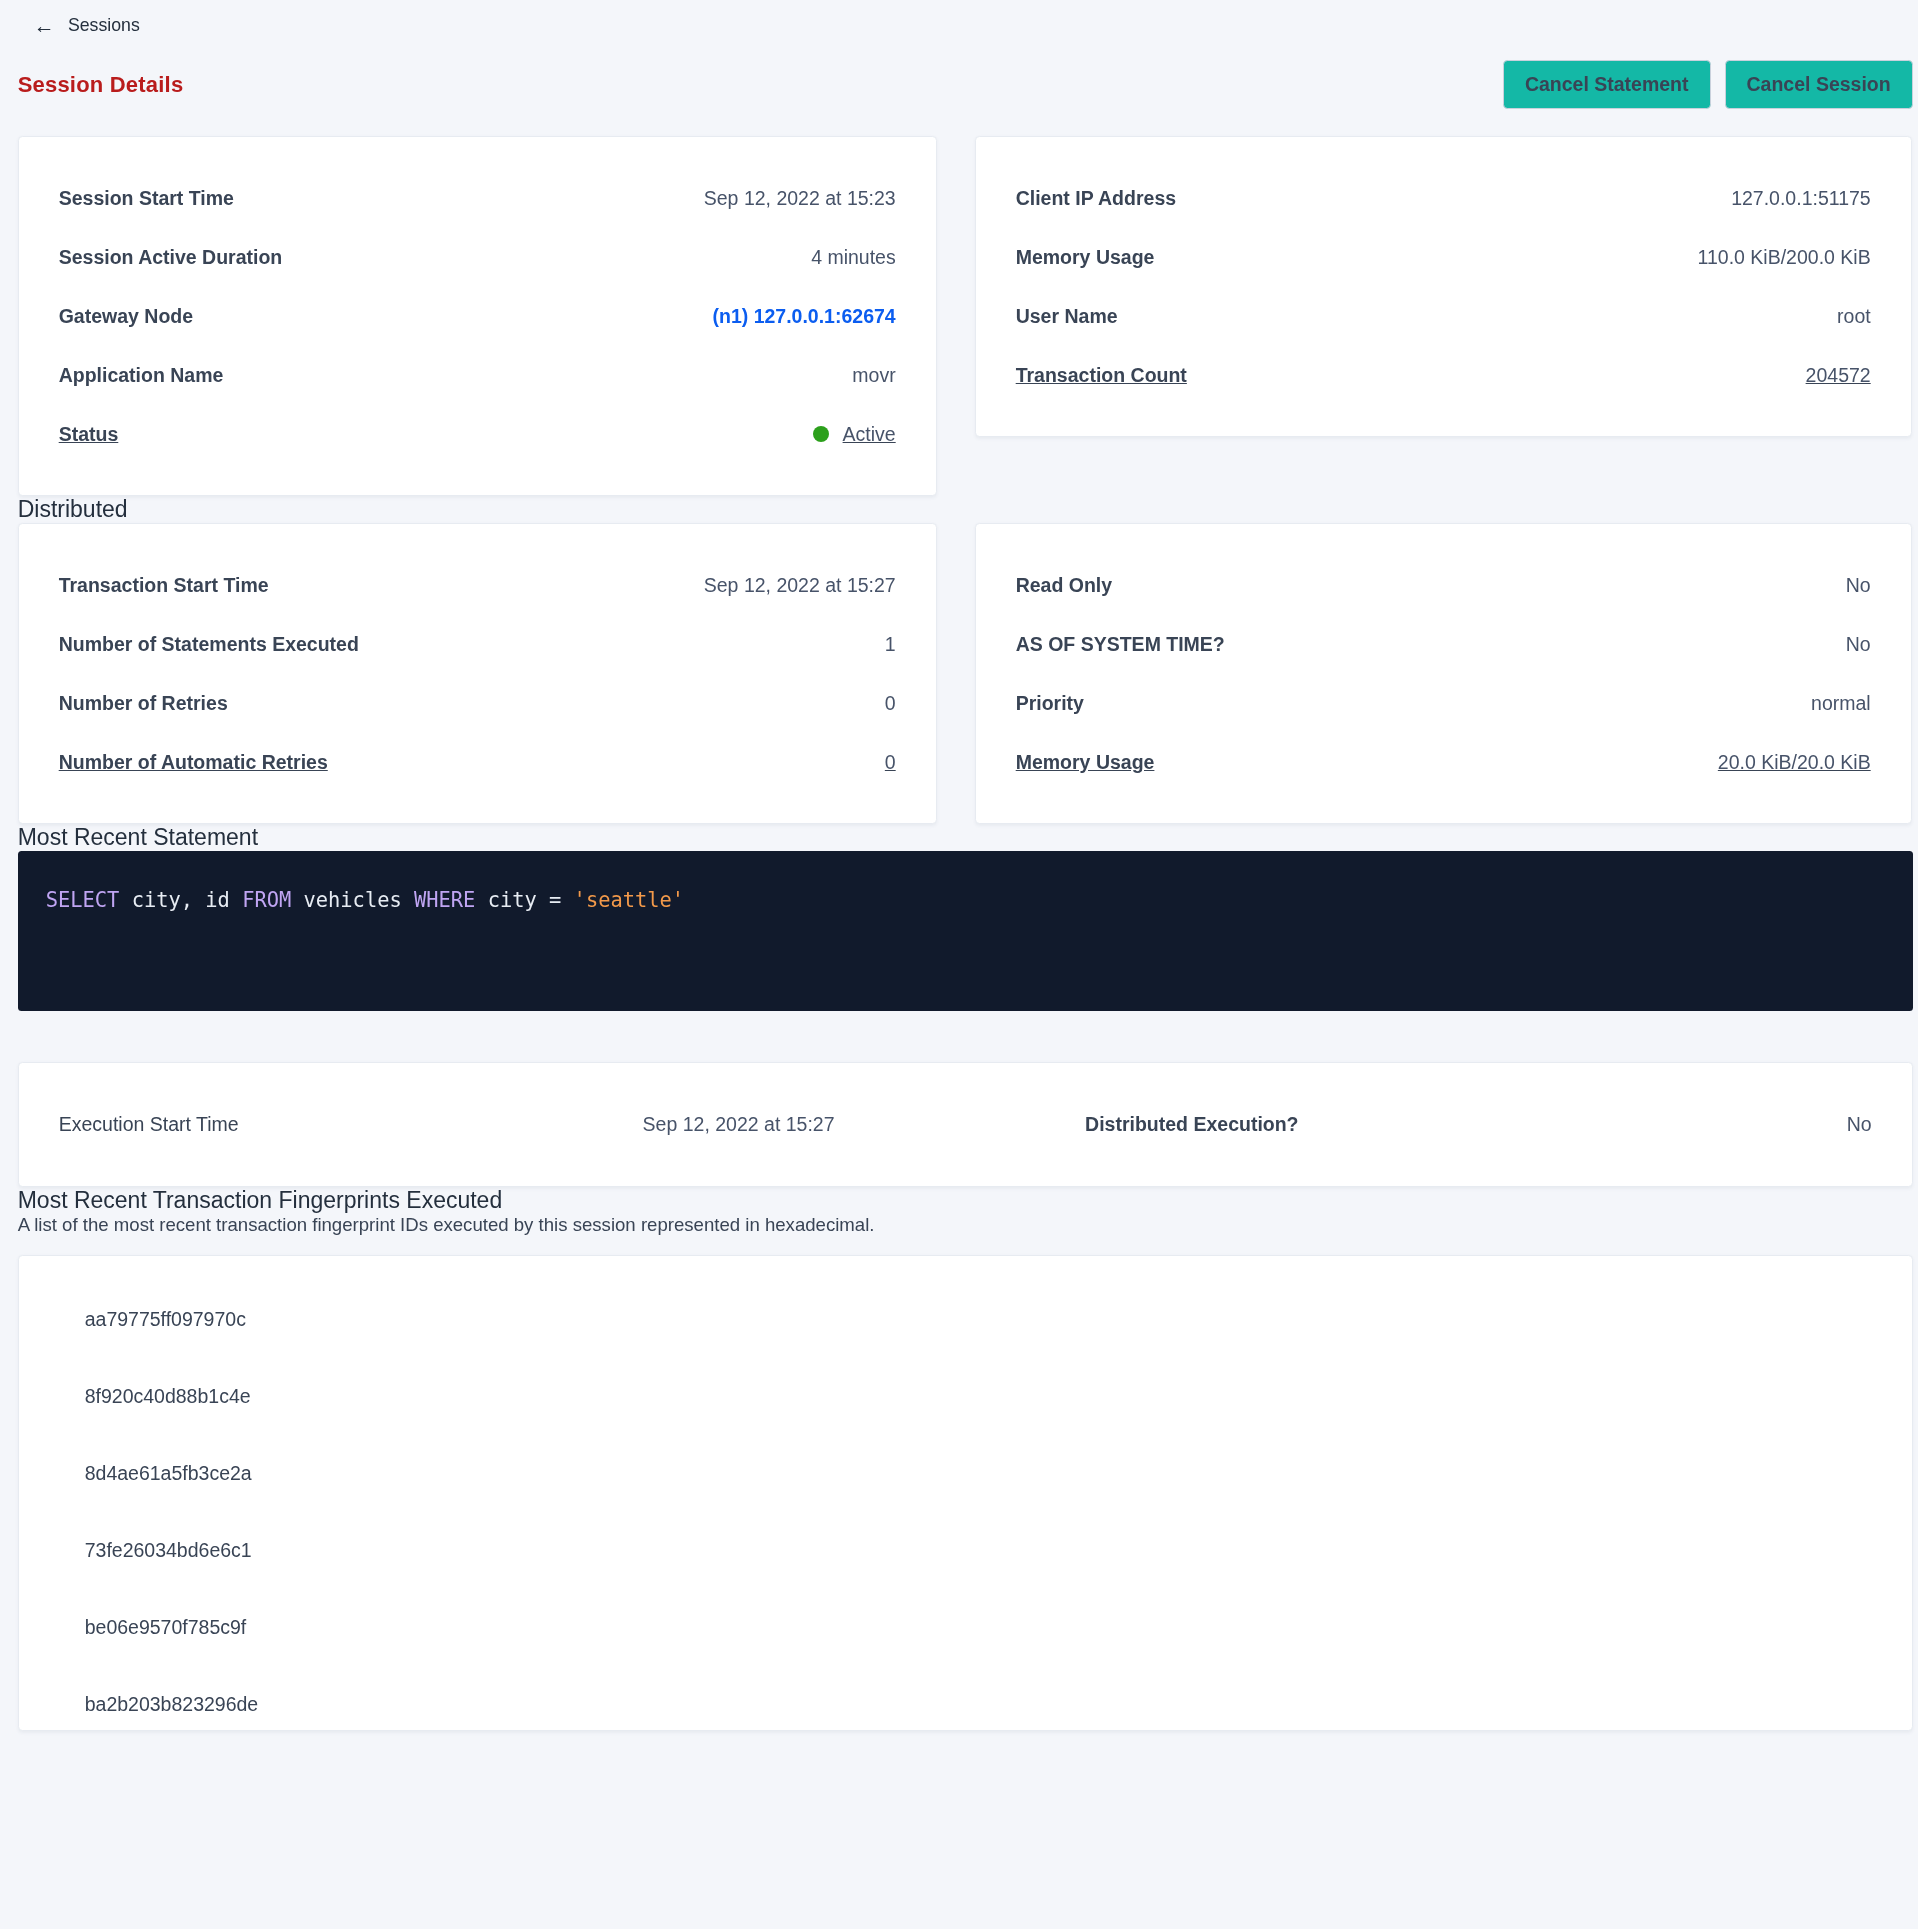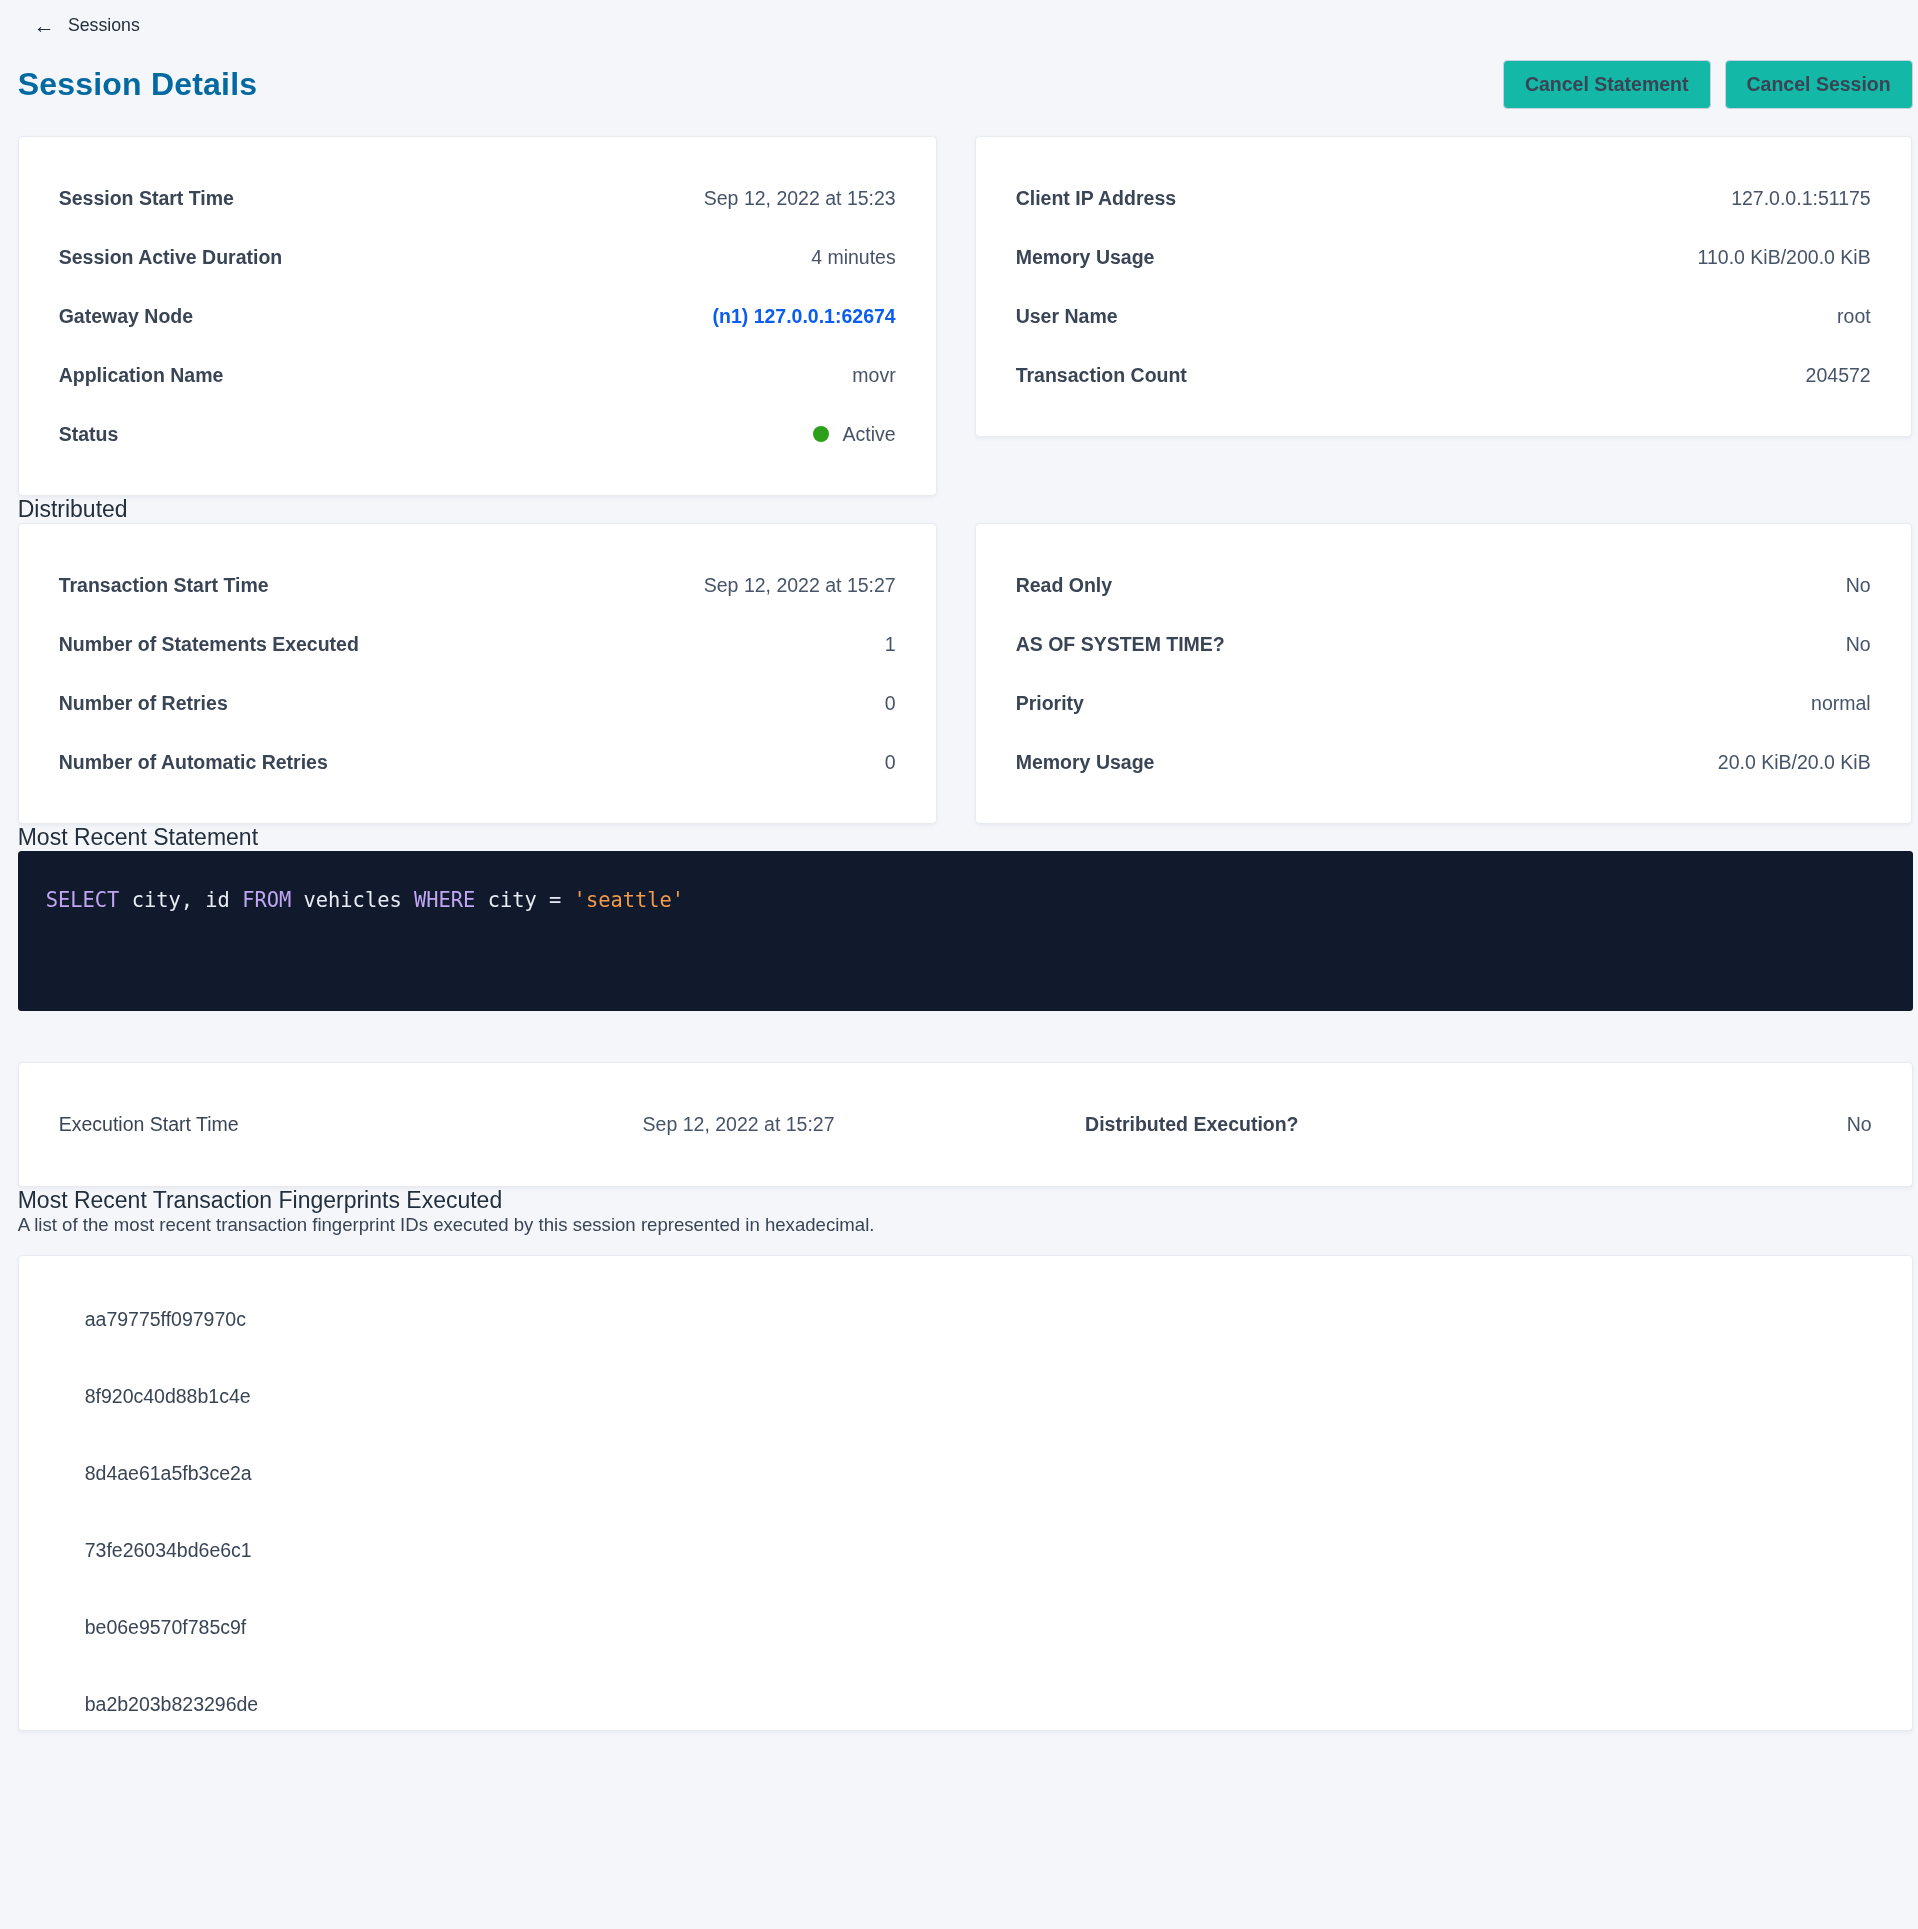--- a/index.html
+++ b/index.html
@@ -18,21 +18,21 @@
   .back-row {
     display: flex; align-items: center; gap: 13.3px;
     padding-left: 16px; height: 30px;
     font-size: 17.7px; color: #242f3d;
   }
   .back-arrow { font-size: 21px; line-height: 1; color: #242f3d; }
   .back-link { cursor: pointer; }
 
   
   .header-row { display: flex; justify-content: space-between; align-items: center; margin-top: 19.5px; }
-  h1.page-title { margin: 0; font-size: 32px; font-weight: 700; color: #0369a1; letter-spacing: 0.2px; }
+  h1.page-title { margin: 0; font-size: 22px; font-weight: 700; color: #b91c1c; letter-spacing: 0.2px; }
   .actions { display: flex; gap: 14px; }
   .btn {
     background: #14b8a6; border: 0.9px solid #c9d1dc; border-radius: 4.4px;
     padding: 0 21px; height: 49px;
     font-family: "Liberation Sans", sans-serif;
     font-size: 19.5px; font-weight: 700; color: #394455;
     cursor: pointer;
   }
 
   
@@ -43,21 +43,21 @@
   .row-1 { margin-top: 26.6px; }
   .card {
     background: #fff; border: 0.9px solid #e7ebf1; border-radius: 4.4px;
     box-shadow: 0 1.8px 3.5px rgba(56, 76, 105, 0.06);
   }
   .summary-card { padding: 44px 40px; }
   .kv-row {
     display: flex; justify-content: space-between; align-items: center;
     line-height: 34px; margin-bottom: 25px; font-size: 19.5px;
   }
-  .kv-row:last-child { margin-bottom: 0; }
+  .kv-row:last-child { margin-bottom: 0; text-decoration: underline; }
   .kv-label { font-weight: 700; color: #394455; }
   .kv-value { color: #475369; text-align: right; }
   .kv-value.link { color: #0b5df0; font-weight: 700; cursor: pointer; }
   .status-value { display: flex; align-items: center; gap: 13.3px; }
   .status-dot { width: 16px; height: 16px; border-radius: 50%; background: #2ca01c; }
 
   
   h2.section-title { font-size: 23px; font-weight: 400; color: #242f3d; margin: 0; }
   .title-transaction { margin: 32px 0 26.6px 0; }
   .title-statement  { margin: 30px 0 26.6px 0; }

